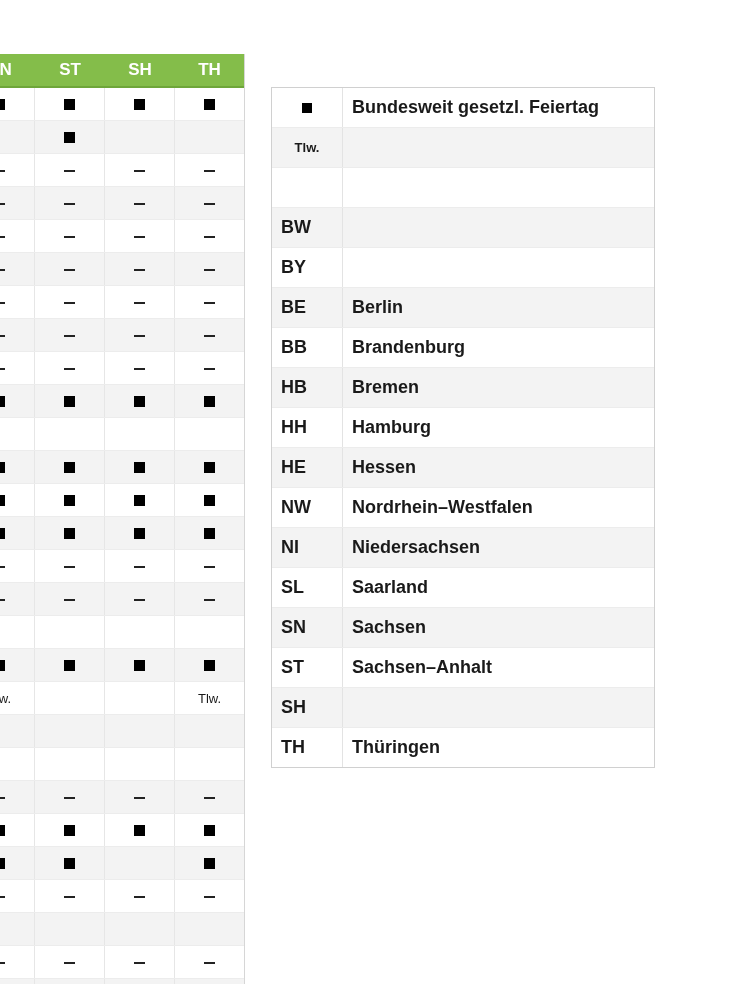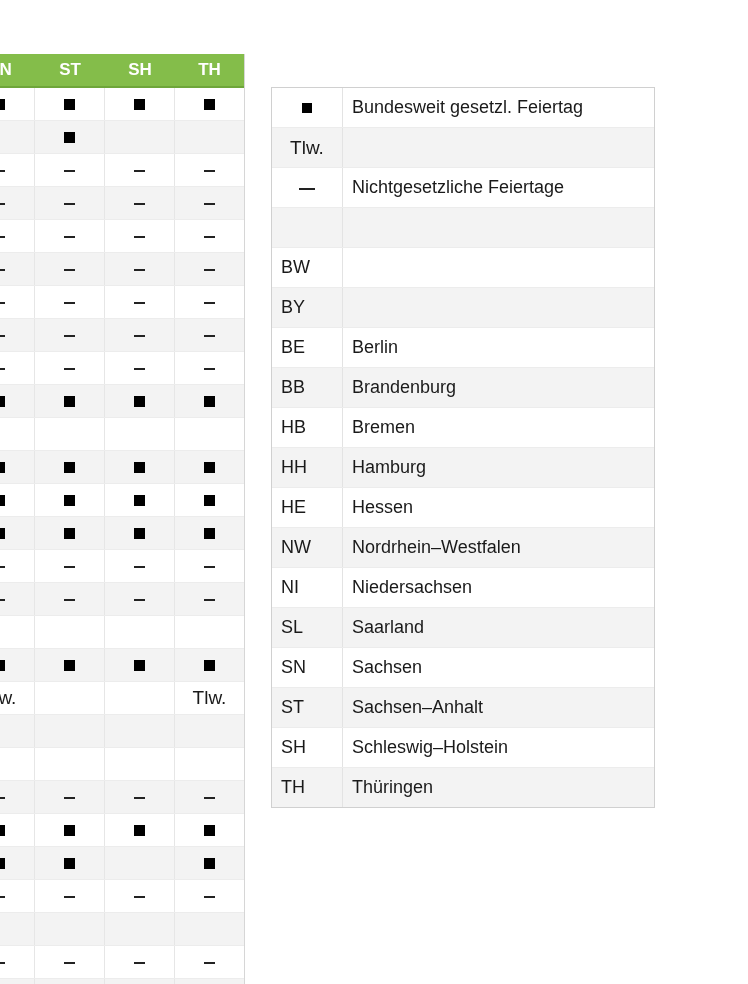--- a/index.html
+++ b/index.html
@@ -31,30 +31,30 @@
     .grid-row:nth-child(even) { background: #f3f3f3; }
     .grid-row .cell {
       width: 70px; flex: 0 0 70px; box-sizing: border-box;
       border-right: 1px solid #e6e6e6;
       display: flex; align-items: center; justify-content: center;
       font-size: 17px; color: #1a1a1a;
     }
     .grid-row .cell:last-child { border-right: none; flex: 0 0 69px; width: 69px; }
     .sq { display: inline-block; width: 11px; height: 11px; background: #000; }
     .dash { display: inline-block; width: 11px; height: 2px; background: #222; margin-top: 2px; }
-    .txt { font-size: 19px; }
+    .txt { font-size: 13px; }
 
     
     .legend {
       position: absolute; left: 271px; top: 87px;
       width: 384px;
       border: 1px solid #d0d0d0;
       box-sizing: border-box;
     }
-    .legend-row { display: flex; height: 40px; box-sizing: border-box; border-bottom: 1px solid #ececec; }
+    .legend-row { display: flex; height: 40px; box-sizing: border-box; border-bottom: 1px solid #ececec; font-weight: bold; }
     .legend-row:last-child { border-bottom: none; height: 39px; }
     .legend-row:nth-child(even) { background: #f3f3f3; }
     .legend-key {
       width: 71px; flex: 0 0 71px; box-sizing: border-box;
       border-right: 1px solid #e3e3e3;
       display: flex; align-items: center; padding-left: 9px;
       font-size: 18px; color: #1a1a1a;
     }
     .legend-key.center { justify-content: center; padding-left: 0; }
     .legend-val {
@@ -416,26 +416,20 @@
         <span class="sq"></span>
       </div>
       <div class="legend-val">Bundesweit gesetzl. Feiertag</div>
     </div>
     <div class="legend-row">
       <div class="legend-key center">
         <span class="txt">Tlw.</span>
       </div>
     </div>
     <div class="legend-row">
-      <div class="legend-key center">
-        <span class="dash"></span>
-      </div>
-      <div class="legend-val">Nichtgesetzliche Feiertage</div>
-    </div>
-    <div class="legend-row">
       <div class="legend-key center"></div>
       <div class="legend-val"></div>
     </div>
     <div class="legend-row">
       <div class="legend-key">BW</div>
     </div>
     <div class="legend-row">
       <div class="legend-key">BY</div>
     </div>
     <div class="legend-row">
@@ -473,19 +467,18 @@
     <div class="legend-row">
       <div class="legend-key">SN</div>
       <div class="legend-val">Sachsen</div>
     </div>
     <div class="legend-row">
       <div class="legend-key">ST</div>
       <div class="legend-val">Sachsen–Anhalt</div>
     </div>
     <div class="legend-row">
       <div class="legend-key">SH</div>
-      <div class="legend-val">Schleswig–Holstein</div>
     </div>
     <div class="legend-row">
       <div class="legend-key">TH</div>
       <div class="legend-val">Thüringen</div>
     </div>
   </div>
 
 </body></html>

